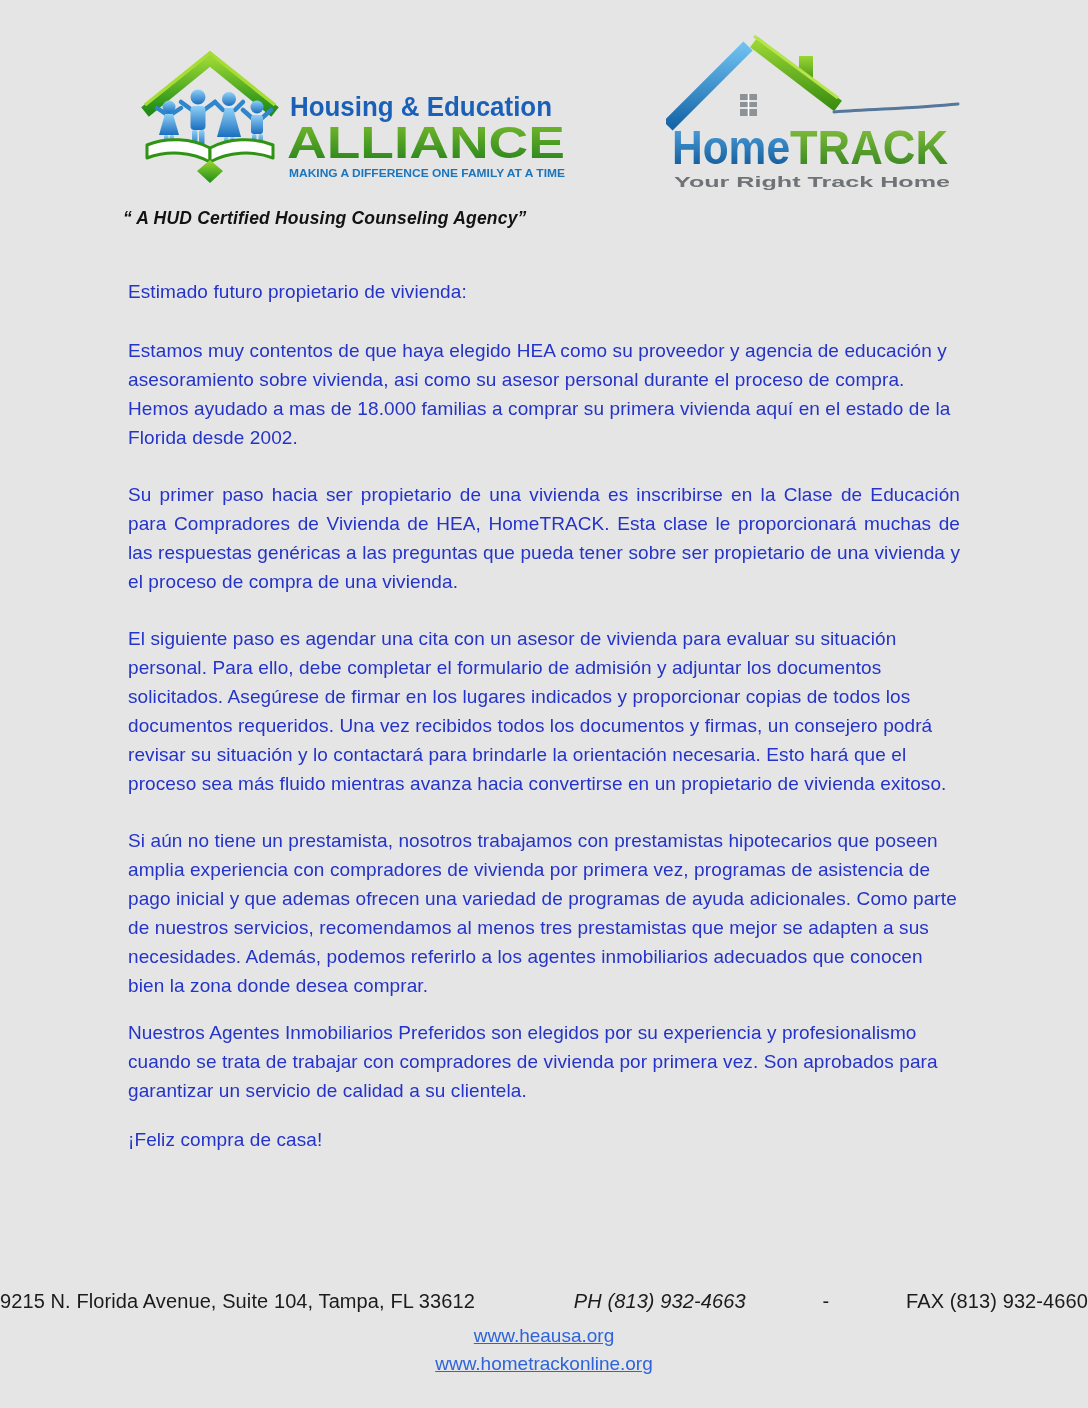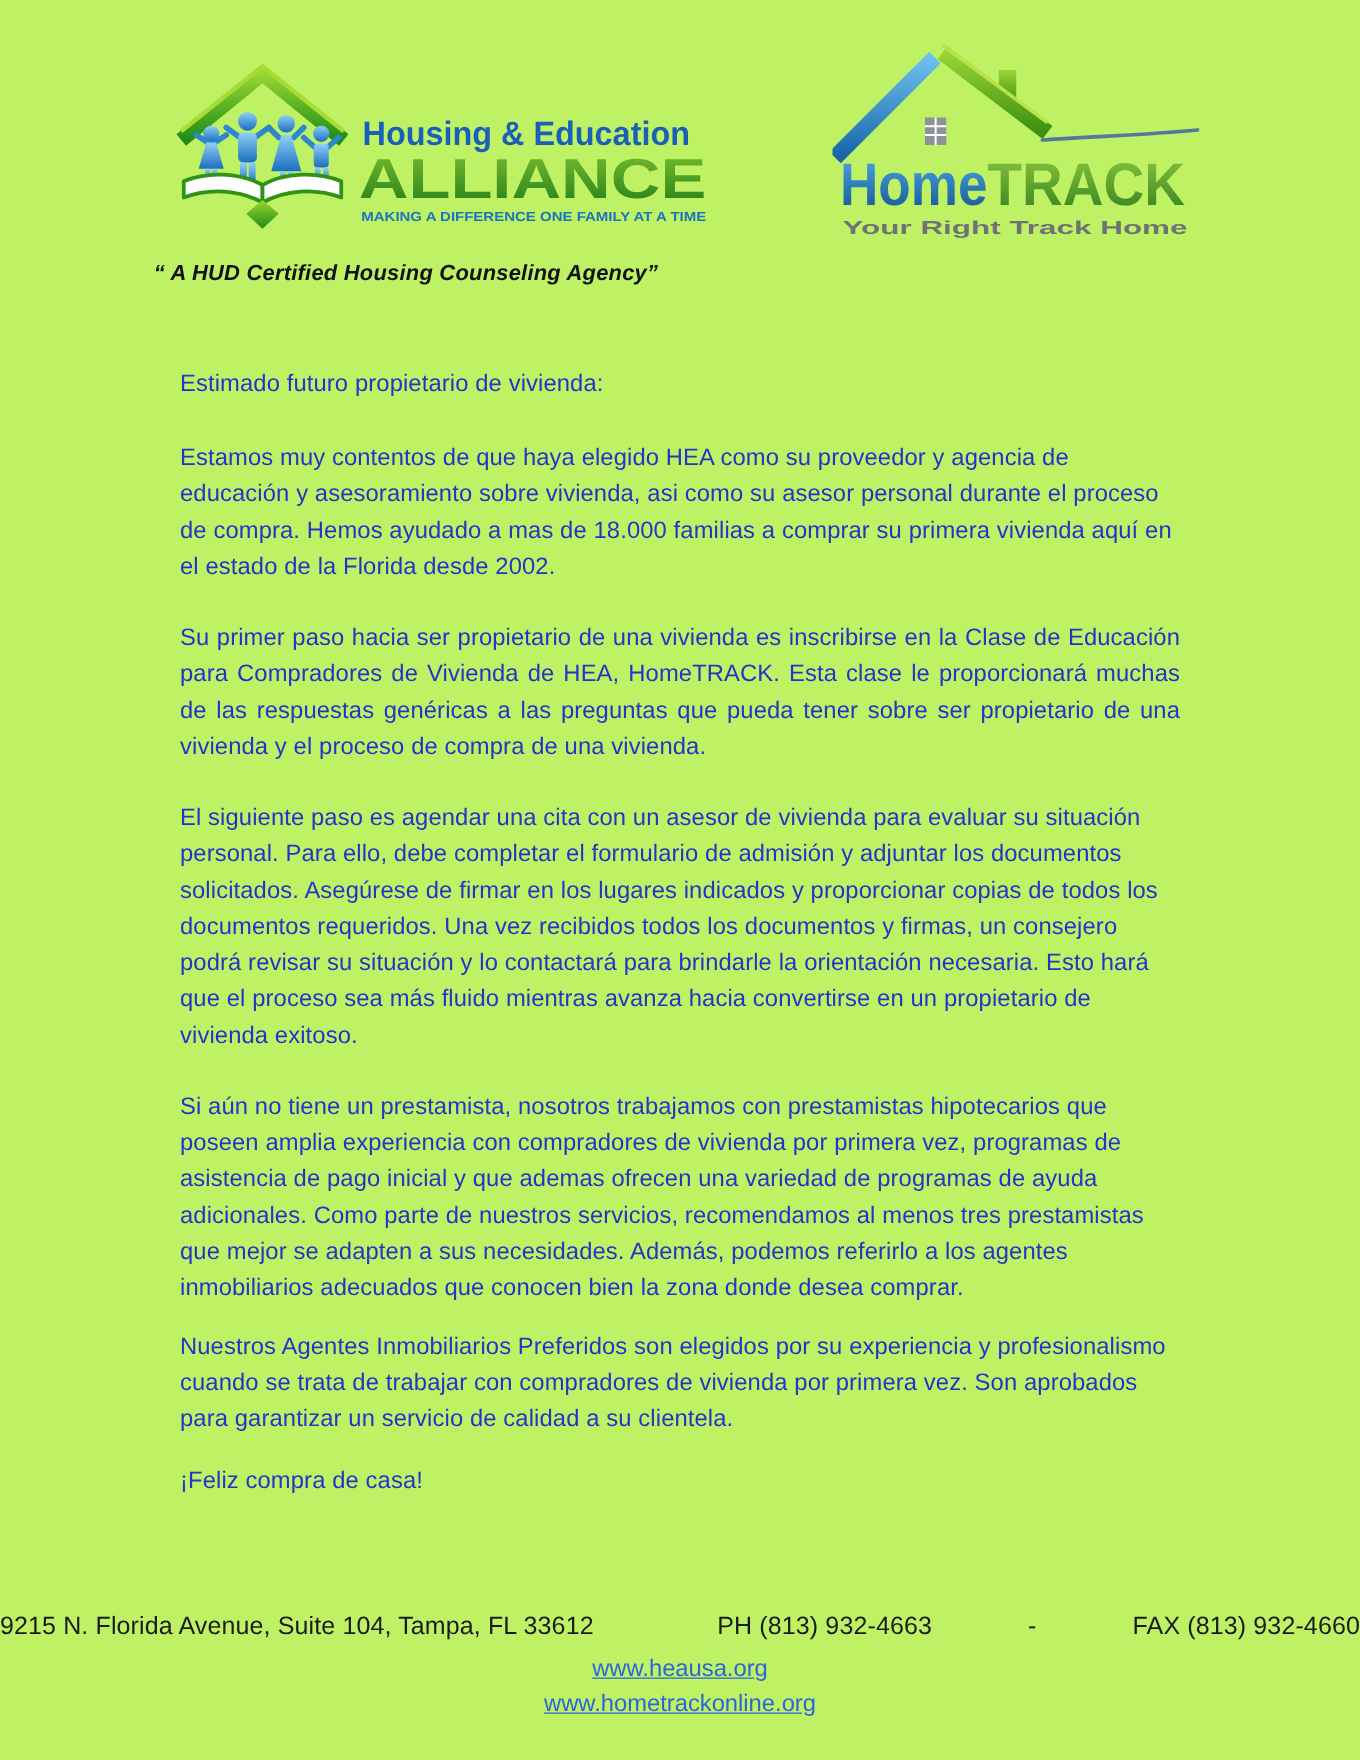--- a/index.html
+++ b/index.html
@@ -1,53 +1,53 @@
 <!DOCTYPE html>
 <html><head>
 <meta charset="utf-8">
 <style>
   html,body{margin:0;padding:0;background:#ffffff;}
   .page{
     position:relative;
     width:1088px;height:1408px;
-    background:#bef264;
+    background:#e5e5e5;
     font-family:"Liberation Sans", sans-serif;
     overflow:hidden;
   }
   
   .alliance-logo{position:absolute;left:138px;top:50px;}
   .hometrack-logo{position:absolute;left:666px;top:34px;}
   .hud-tagline{
     position:absolute;left:123px;top:208px;
     font-size:17.5px;font-weight:bold;font-style:italic;color:#121212;
     letter-spacing:.2px;
   }
   
   .letter{
     position:absolute;left:128px;top:277px;width:832px;
     color:#2433c8;
     font-size:19px;line-height:29px;
     letter-spacing:.1px;
   }
-  .letter p{margin:16px;}
+  .letter p{margin:0;}
   .letter p:nth-child(1){margin-bottom:30px;}
   .letter p:nth-child(2){margin-bottom:28px;}
   .letter p:nth-child(3){margin-bottom:28px;text-align:justify;}
   .letter p:nth-child(4){margin-bottom:28px;}
   .letter p:nth-child(5){margin-bottom:18px;}
   .letter p:nth-child(6){margin-bottom:20px;}
   .letter p:nth-child(7){margin-bottom:30px;}
   .letter p:nth-child(8){margin-bottom:0;}
   
   .footer-line{
     position:absolute;top:1290px;left:0;width:100%;
     display:flex;justify-content:space-between;align-items:baseline;
     color:#1b1b1b;font-size:20px;letter-spacing:.1px;
   }
-  .footer-line .phone{margin-left:44px;}
+  .footer-line .phone{margin-left:44px;font-style:italic;}
   .footer-line .dash{margin:0 22px;}
   .footer-links{
     position:absolute;top:1322px;left:0;width:100%;
     text-align:center;font-size:19px;line-height:28px;
   }
   .footer-links a{
     color:#2e64d9;text-decoration:underline;display:block;cursor:pointer;
   }
 </style>
 </head>

